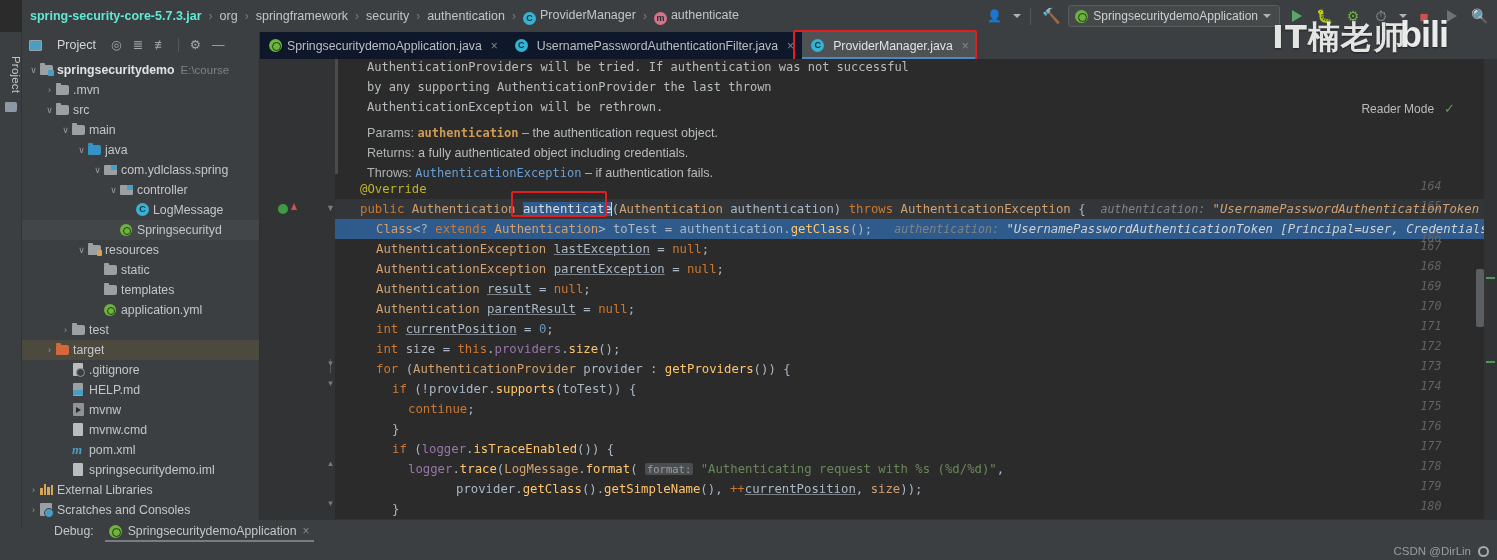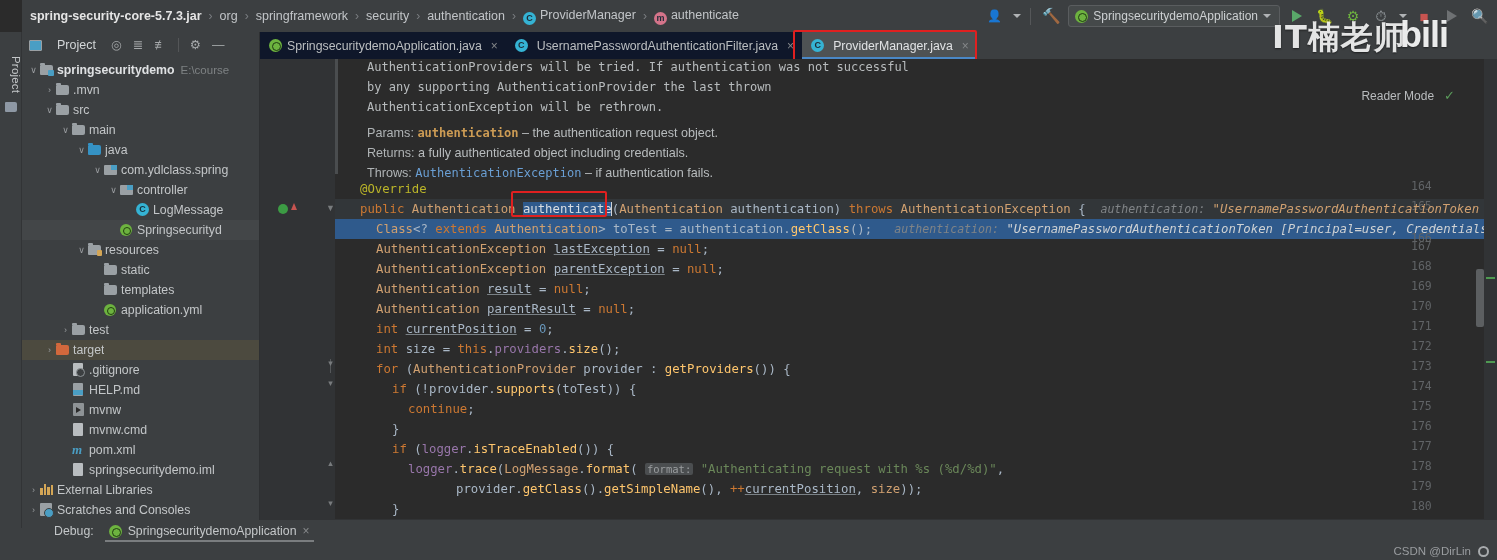--- a/index.html
+++ b/index.html
@@ -22,21 +22,21 @@
     background: #3c3f41;
     display: flex; align-items: center;
   }
   .breadcrumbs {
     display: flex; align-items: center; height: 32px;
     padding-left: 26px; gap: 0px;
     font-size: 12.5px; color: #b4b7ba;
     white-space: nowrap;
   }
   .crumb { padding: 0 4px; color: #c2c5c8; }
-  .crumb.bold { font-weight: bold; color: #e5e5e5; }
+  .crumb.bold { font-weight: bold; color: #5eead4; }
   .crumb-sep { color: #7a7d80; padding: 0 3px; font-size: 12px; }
   .crumb-ico {
     display: inline-block; width: 13px; height: 13px; border-radius: 50%;
     margin-right: 4px; vertical-align: -2px;
     font-size: 9px; line-height: 13px; text-align: center;
     color: #1d2b36; font-weight: bold; font-family: "Liberation Sans", sans-serif;
   }
   .ico-class { background: #35b3d4; }
   .ico-method { background: #d4748a; }
 
@@ -200,32 +200,32 @@
     width: 184px; height: 31px;
     border: 2px solid #e02020; border-radius: 2px;
     pointer-events: none;
   }
 
   .codewrap {
     position: relative; height: 469px; background: #2b2b2b;
     overflow: hidden;
   }
   .readermode {
-    position: absolute; right: 42px; top: 29px;
+    position: absolute; right: 42px; top: 42px;
     font-size: 12px; color: #b9bcbe; display: flex; align-items: center; gap: 10px;
   }
   .chk { color: #5b9c5b; font-size: 13px; }
 
   .gutter {
     position: absolute; left: 0; top: 0; width: 75px; height: 469px;
     background: #313335;
   }
   .lnum {
-    position: absolute; right: 46px; width: 40px; text-align: left;
-    font-family: "DejaVu Sans Mono", monospace; font-size: 11.5px; color: #606366;
+    position: absolute; right: 46px; width: 40px; text-align: center;
+    font-family: "DejaVu Sans Mono", monospace; font-size: 11.5px; color: #606366; font-style: italic;
   }
   .foldmark {
     position: absolute; left: 66px; width: 9px; height: 9px;
     color: #787b7d; font-size: 9px; text-align: center; line-height: 9px;
   }
   .fold-line {
     position: absolute; left: 70px; width: 1px; background: #55585a;
   }
   .bp-run {
     position: absolute; left: 18px; width: 10px; height: 10px; border-radius: 50%;

